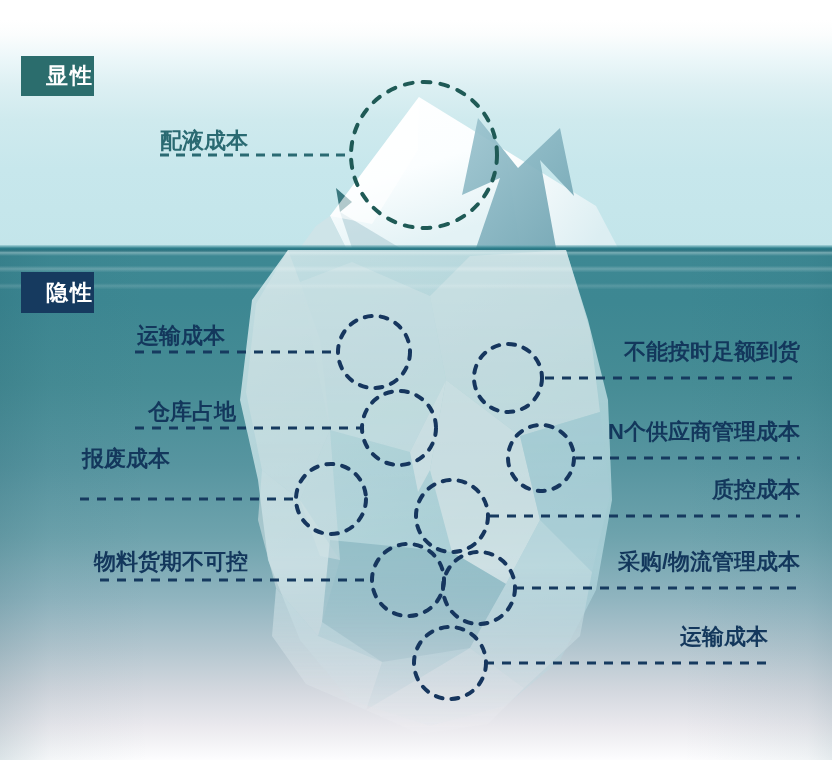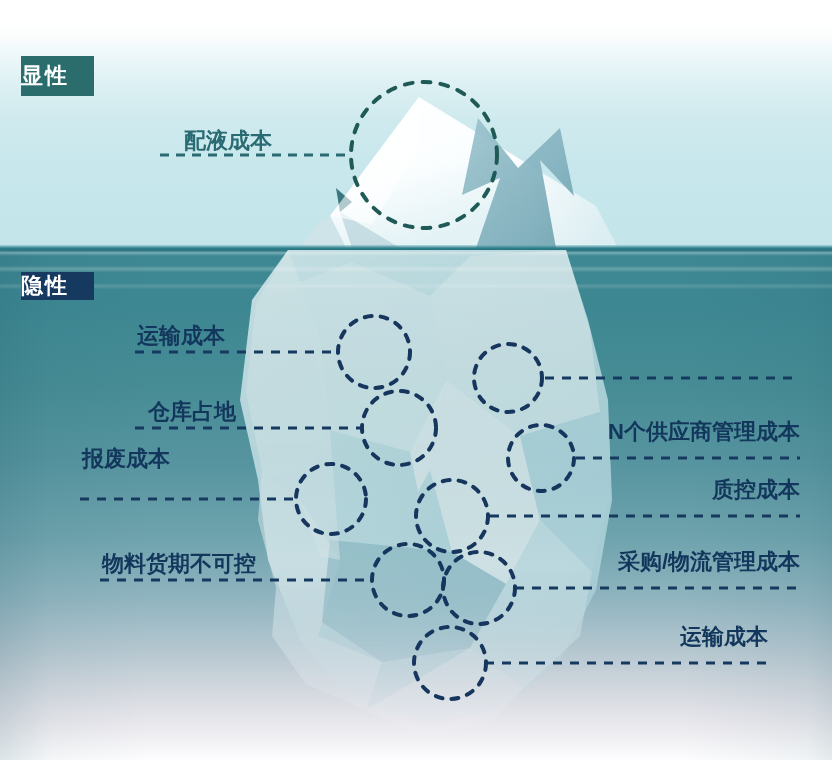--- a/index.html
+++ b/index.html
@@ -78,39 +78,39 @@
         rgba(255,255,255,.00) 86%);
     pointer-events:none;
   }
 
   
   #berg{position:absolute;left:0;top:0;width:832px;height:760px;}
 
   
   .badge{
     position:absolute;
-    display:flex;align-items:center;justify-content:flex-start;
+    display:flex;align-items:center;justify-content:flex-end;
     color:#ffffff;
     font-size:22px;
     font-weight:700;
     letter-spacing:2px;
     line-height:1;
   }
   #badge-visible{left:21px;top:56px;width:73px;height:40px;background:#2b6d6d;}
-  #badge-hidden {left:21px;top:272px;width:73px;height:28px;background:#163a5f;}
+  #badge-hidden {left:21px;top:272px;width:73px;height:41px;background:#163a5f;}
 
   
   .lbl{
     position:absolute;
     font-size:22px;
     font-weight:700;
     white-space:nowrap;
     line-height:1;
   }
-  .lbl.teal{color:#2a6a72;margin-left:24px;}
+  .lbl.teal{color:#2a6a72;}
   .lbl.navy{color:#13375c;}
   .lbl.right{text-align:right;}
 
   
   #leaders{position:absolute;left:0;top:0;width:832px;height:760px;pointer-events:none;}
 </style>
 </head>
 <body>
 
 <div id="stage">
@@ -296,20 +296,21 @@
   </div>
   <div class="badge" id="badge-hidden">
     <span>隐性</span>
   </div>
 
   <div class="lbl teal" style="left:160px;top:130px;">配液成本</div>
 
   <div class="lbl navy" style="left:137px;top:325px;">运输成本</div>
   <div class="lbl navy" style="left:148px;top:401px;">仓库占地</div>
   <div class="lbl navy" style="left:82px;top:448px;">报废成本</div>
-  <div class="lbl navy" style="left:102px;top:553px;">物料货期不可控</div>
-
+  <div class="lbl navy" style="left:94px;top:553px;font-family:Liberation Mono, monospace;">物料货期不可控</div>
+
+  <div class="lbl navy right" style="right:32px;top:341px;">不能按时足额到货</div>
   <div class="lbl navy right" style="right:32px;top:421px;text-align:right;">N个供应商管理成本</div>
   <div class="lbl navy right" style="right:32px;top:479px;">质控成本</div>
   <div class="lbl navy right" style="right:32px;top:551px;">采购/物流管理成本</div>
   <div class="lbl navy right" style="right:64px;top:626px;">运输成本</div>
 
 </div>
 
 </body></html>

